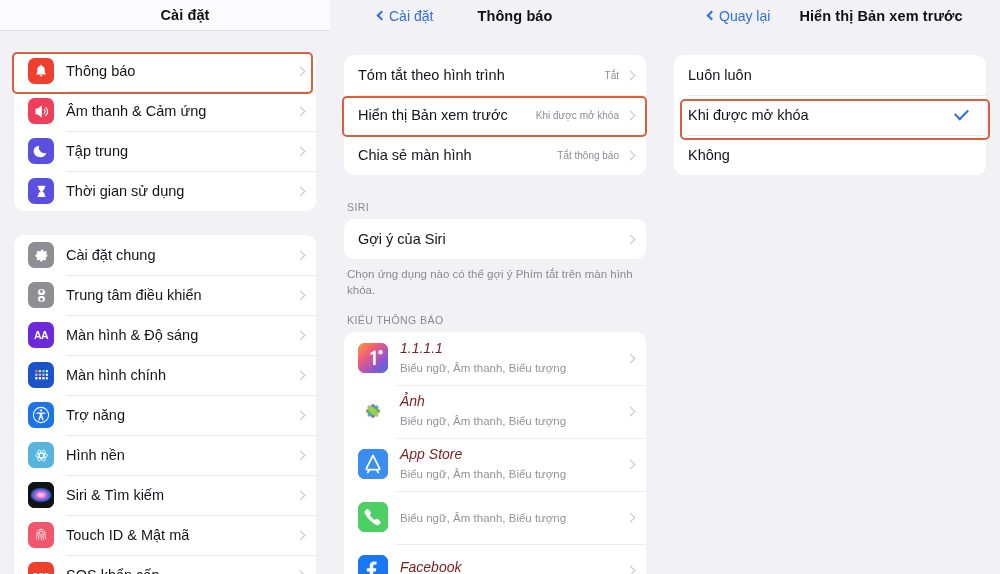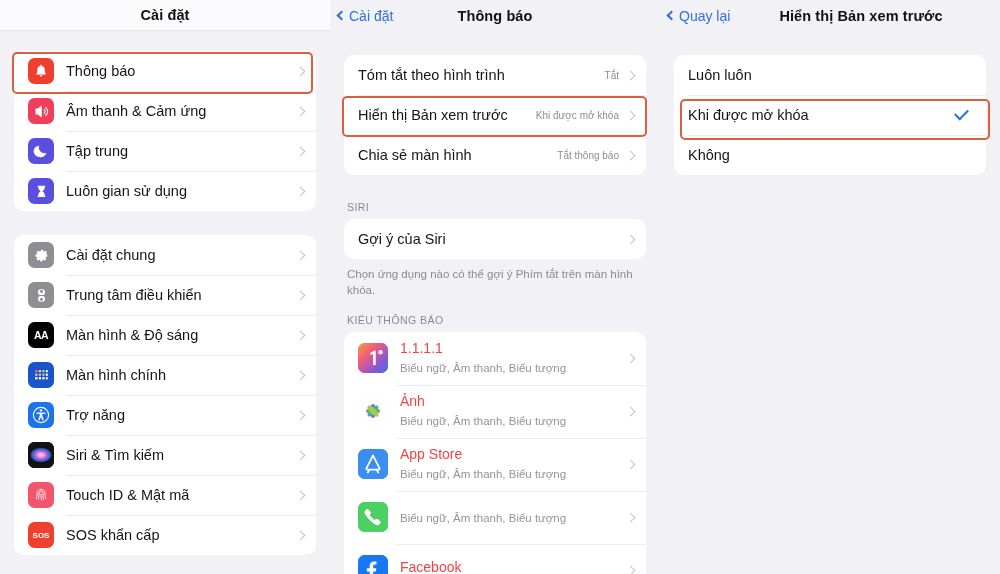--- a/index.html
+++ b/index.html
@@ -16,20 +16,21 @@
   .col { position: relative; height: 574px; overflow: hidden; }
   .col-left   { width: 330px; background: #f2f2f6; }
   .col-mid    { width: 330px; background: #f2f2f6; }
   .col-right  { width: 340px; background: #f2f2f6; }
 
   
   .navbar {
     height: 31px; width: 100%;
     display: flex; align-items: center; justify-content: center;
     position: relative;
+    padding-left: 40px;
   }
   .navbar-left-white { background: #fbfbfd; border-bottom: 1px solid #e2e2e6; }
   .nav-title {
     font-size: 14.5px; font-weight: bold; color: #111114;
     letter-spacing: .1px;
   }
   .nav-back {
     position: absolute; left: 8px; top: 50%; transform: translateY(-50%);
     display: flex; align-items: center; gap: 3px;
     color: #2f6fe0; font-size: 14px;
@@ -108,21 +109,21 @@
   .approw {
     display: flex; align-items: center;
     height: 53px; padding: 0 12px 0 14px; position: relative;
   }
   .approw + .approw::before {
     content: ""; position: absolute; left: 52px; right: 0; top: 0;
     height: 1px; background: #ececef;
   }
   .approw .appicon { width: 30px; height: 30px; border-radius: 7px; }
   .approw-texts { flex: 1; min-width: 0; }
-  .approw-title { font-size: 14px; color: #ef4444; line-height: 1.25; }
+  .approw-title { font-size: 14px; color: #7f1d1d; line-height: 1.25; font-style: italic; }
   .approw-sub { font-size: 11.5px; color: #93939a; line-height: 1.35; margin-top: 4px; white-space: nowrap; }
 
   .spacer-20 { height: 20px; }
   .spacer-24 { height: 24px; }
 </style>
 </head>
 <body>
 
 <div class="screen">
 
@@ -165,21 +166,21 @@
         <span class="row-label">Tập trung</span>
         <span class="chevron"></span>
       </div>
 
       <div class="row with-icon">
         <span class="appicon" style="background:#5a50e0;">
           <svg width="15" height="15" viewBox="0 0 24 24">
               <path fill="#fff" d="M6.5 2.6h11a.9.9 0 010 1.8h-.4v1.3c0 2-1 3.9-2.7 5.1l-1.1.8 1.1.8c1.7 1.2 2.7 3.1 2.7 5.1v1.3h.4a.9.9 0 010 1.8h-11a.9.9 0 010-1.8h.4v-1.3c0-2 1-3.9 2.7-5.1l1.1-.8-1.1-.8A6.3 6.3 0 016.9 5.7V4.4h-.4a.9.9 0 010-1.8z"></path>
             </svg>
         </span>
-        <span class="row-label">Luôn gian sử dụng</span>
+        <span class="row-label">Thời gian sử dụng</span>
         <span class="chevron"></span>
       </div>
     </div>
 
     <div class="spacer-24"></div>
 
     <div class="group">
       <div class="row with-icon">
         <span class="appicon" style="background:#8e8e93;">
           <svg width="17" height="17" viewBox="0 0 24 24">
@@ -198,21 +199,21 @@
             <circle cx="12" cy="6.4" r="2.1" fill="#8e8e93"></circle>
             <rect x="7" y="12.7" width="10" height="8.1" rx="4.05" fill="#fff"></rect>
             <circle cx="12" cy="17.6" r="2.1" fill="#8e8e93"></circle>
           </svg>
         </span>
         <span class="row-label">Trung tâm điều khiển</span>
         <span class="chevron"></span>
       </div>
 
       <div class="row with-icon">
-        <span class="appicon" style="background:#000000;font-size:10.5px;letter-spacing:-.5px;">AA</span>
+        <span class="appicon" style="background:#6d28d9;font-size:10.5px;letter-spacing:-.5px;">AA</span>
         <span class="row-label">Màn hình &amp; Độ sáng</span>
         <span class="chevron"></span>
       </div>
 
       <div class="row with-icon">
         <span class="appicon" style="background:#1b54c8;">
           <svg width="19" height="19" viewBox="0 0 24 24">
             <g>
               <rect x="4" y="5" width="3" height="3" rx=".8" fill="#ff6b6b"></rect>
               <rect x="8.5" y="5" width="3" height="3" rx=".8" fill="#ffd166"></rect>
@@ -238,20 +239,34 @@
           <svg width="22" height="22" viewBox="0 0 24 24">
             <circle cx="12" cy="12" r="8.3" fill="none" stroke="#fff" stroke-width="1.2"></circle>
             <circle cx="12" cy="6.9" r="1.3" fill="#fff"></circle>
             <path fill="#fff" d="M7.6 9.3h8.8a.65.65 0 010 1.3h-3v2.1l1.5 4.6a.7.7 0 01-1.3.4L12 14.1l-1.6 3.6a.7.7 0 01-1.3-.4l1.5-4.6v-2.1h-3a.65.65 0 010-1.3z"></path>
           </svg>
         </span>
         <span class="row-label">Trợ năng</span>
         <span class="chevron"></span>
       </div>
 
+      <div class="row with-icon">
+        <span class="appicon" style="background:#56b4dd;">
+          <svg width="19" height="19" viewBox="0 0 24 24">
+            <g fill="none" stroke="#fff" stroke-width="1.1">
+              <circle cx="12" cy="12" r="3"></circle>
+              <ellipse cx="12" cy="12" rx="7.5" ry="3.1"></ellipse>
+              <ellipse cx="12" cy="12" rx="7.5" ry="3.1" transform="rotate(60 12 12)"></ellipse>
+              <ellipse cx="12" cy="12" rx="7.5" ry="3.1" transform="rotate(120 12 12)"></ellipse>
+            </g>
+          </svg>
+        </span>
+        <span class="row-label">Hình nền</span>
+        <span class="chevron"></span>
+      </div>
 
       <div class="row with-icon">
         <span class="appicon" style="background:#141418;">
           <svg width="26" height="26" viewBox="0 0 26 26">
             <defs>
               <radialGradient id="sg" cx="50%" cy="50%" r="52%">
                 <stop offset="0%" stop-color="#ffe7f4"></stop>
                 <stop offset="28%" stop-color="#ff8fd0"></stop>
                 <stop offset="55%" stop-color="#9a5fe0"></stop>
                 <stop offset="78%" stop-color="#2f67c8"></stop>

